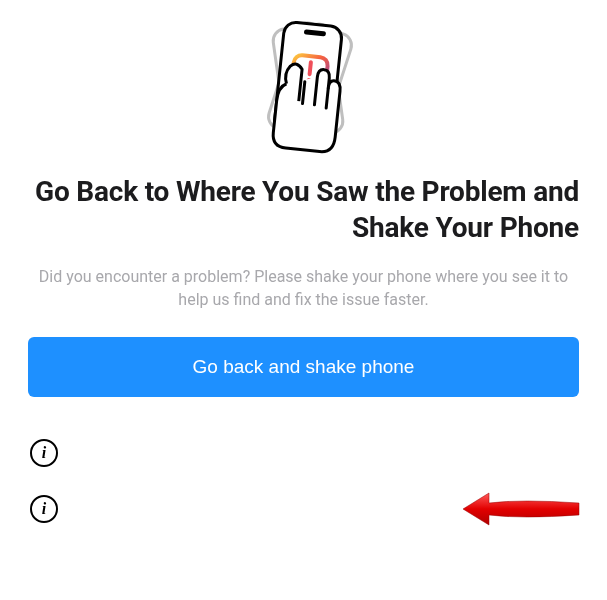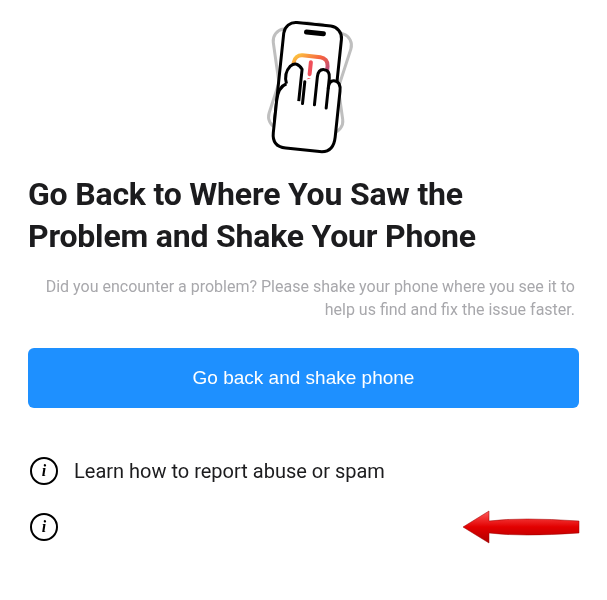--- a/index.html
+++ b/index.html
@@ -24,47 +24,47 @@
     .illustration {
       margin-top: 6px;
       margin-bottom: 18px;
       width: 130px;
       height: 140px;
       display: flex;
       align-items: center;
       justify-content: center;
     }
     .title {
-      font-size: 32px;
+      font-size: 28px;
       font-weight: 700;
       color: #1c1c1e;
-      text-align: left;
+      text-align: right;
       line-height: 1.3;
       margin-bottom: 18px;
       letter-spacing: -0.2px;
     }
     .description {
       font-size: 16px;
       color: #a8a8ac;
-      text-align: right;
+      text-align: center;
       line-height: 1.45;
       margin-bottom: 26px;
       padding: 0 4px;
     }
     .primary-button {
       width: 100%;
       background: #1e90ff;
       color: #fff;
       border: none;
       border-radius: 6px;
       padding: 19px 0;
       font-size: 19px;
       font-weight: 500;
       cursor: pointer;
-      margin-bottom: 35px;
+      margin-bottom: 28px;
     }
     .option-row {
       width: 100%;
       display: flex;
       align-items: center;
       gap: 16px;
       padding: 14px 2px;
       cursor: pointer;
       position: relative;
     }
@@ -134,21 +134,20 @@
   </div>
 
   <h1 class="title">Go Back to Where You Saw the Problem and Shake Your Phone</h1>
 
   <p class="description">Did you encounter a problem? Please shake your phone where you see it to help us find and fix the issue faster.</p>
 
   <button class="primary-button">Go back and shake phone</button>
 
   <div class="option-row">
     <span class="info-icon">i</span>
-    <span class="option-label">Learn how to report abuse or spam</span>
   </div>
 
   <div class="option-row">
     <span class="info-icon">i</span>
     <svg class="arrow" viewBox="0 0 120 40">
       <defs>
         <linearGradient id="arrowshine" x1="0%" y1="0%" x2="0%" y2="100%">
           <stop offset="0%" stop-color="#ff5a5a"></stop>
           <stop offset="50%" stop-color="#e20000"></stop>
           <stop offset="100%" stop-color="#b00000"></stop>

